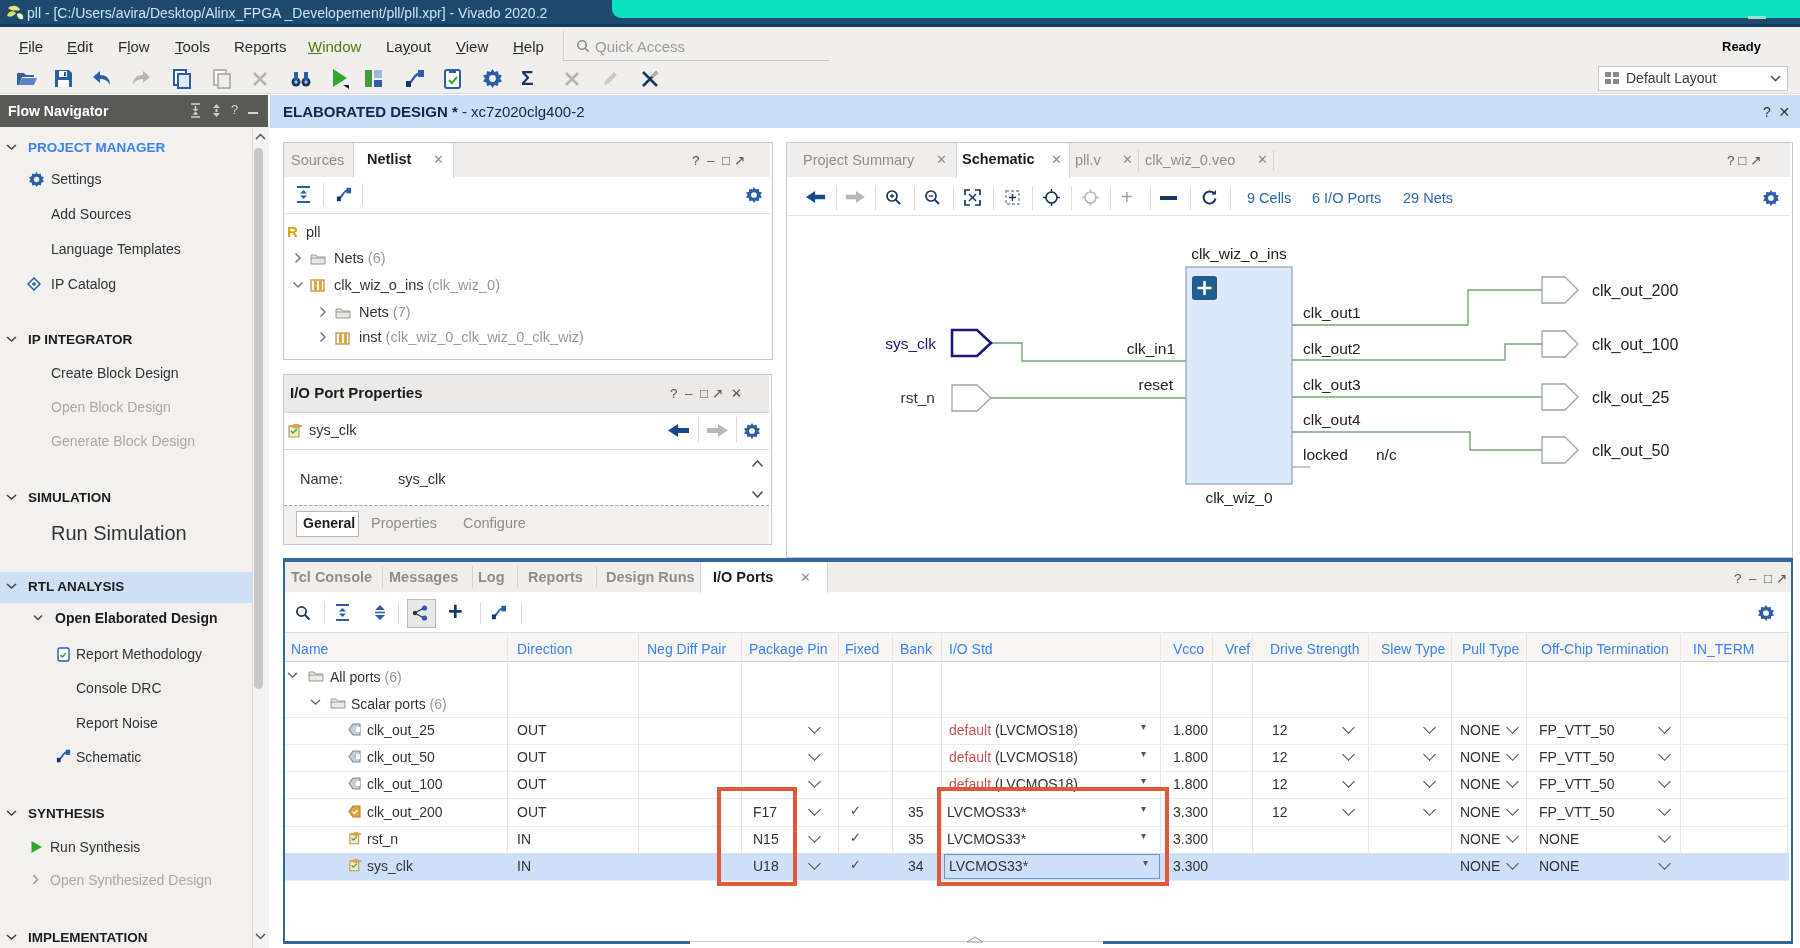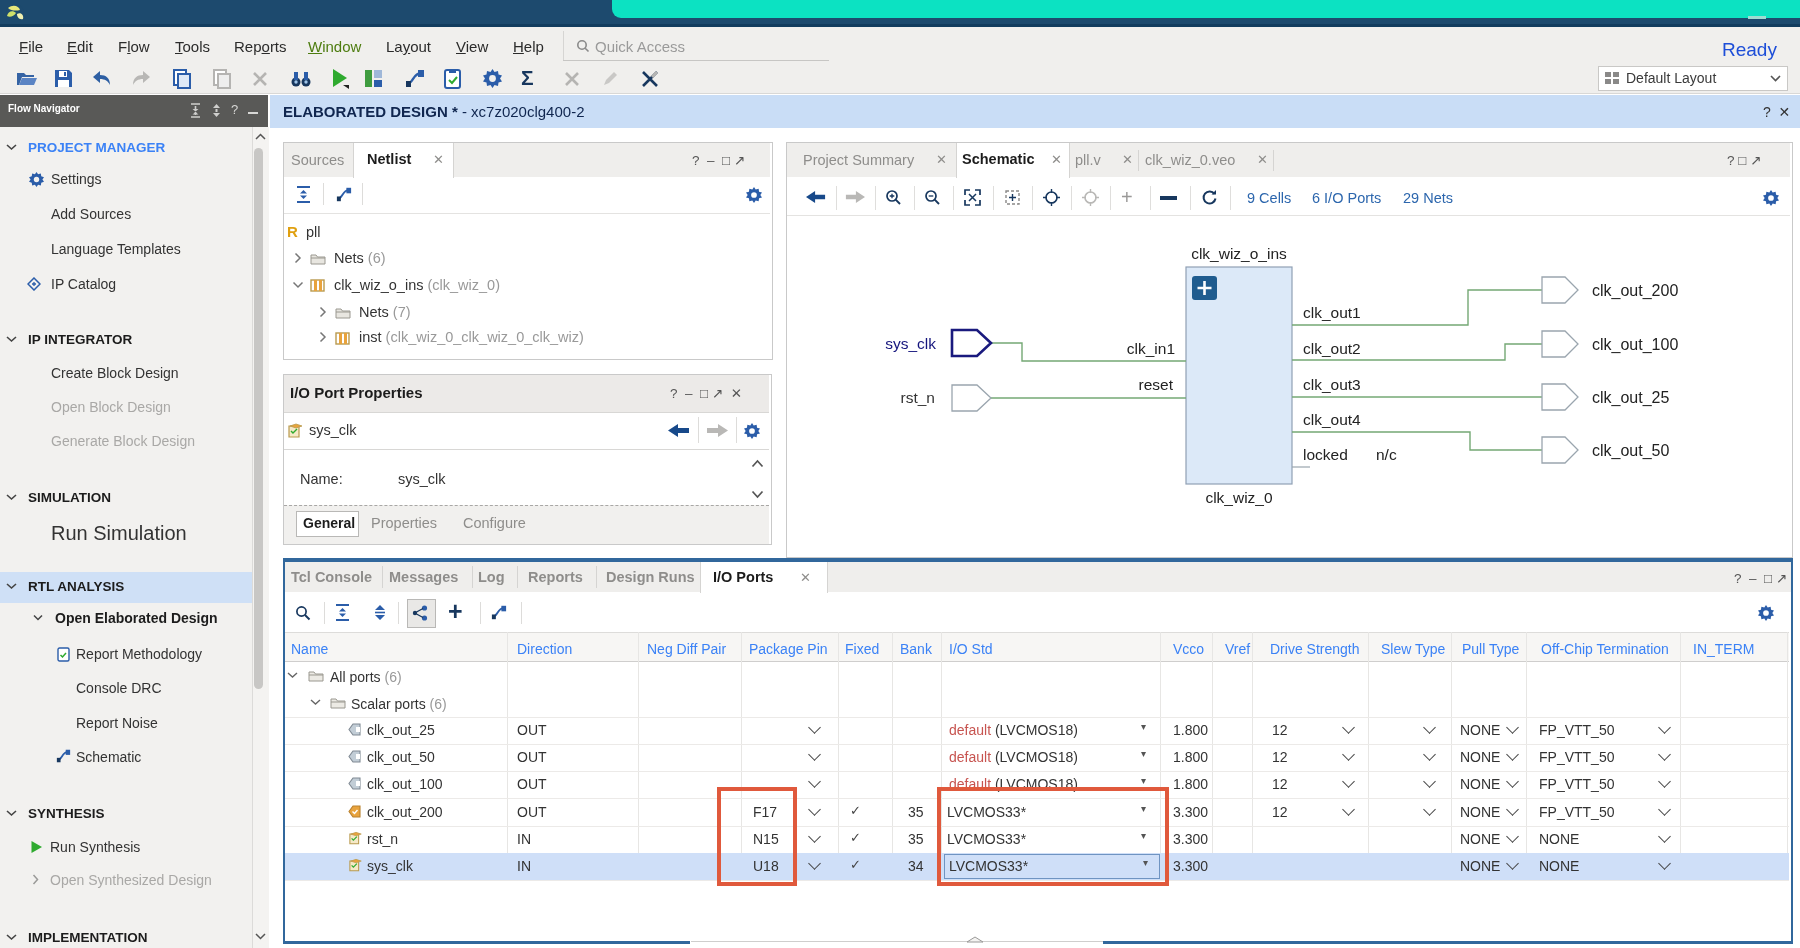--- a/index.html
+++ b/index.html
@@ -26,39 +26,40 @@
   <div class="a" style="left:0;top:24px;width:1800px;height:3px;background:#123c5e;"></div>
   <div class="a" style="left:612px;top:0;width:1188px;height:18px;background:#0ce2c2;border-bottom-left-radius:9px;"></div>
   <div class="a" style="left:1748px;top:16px;width:18px;height:3px;background:#9fdcd2;"></div>
 
   <svg class="ic" style="left:4px;top:2px;" width="22" height="22" viewBox="0 0 22 22">
     <circle cx="11" cy="11" r="9" fill="#1d4a6e"></circle>
     <path d="M4 6 C9 2 15 4 16 8 C12 9 7 9 4 6Z" fill="#e8e87a"></path>
     <path d="M3 14 C4 9 9 8 12 11 C10 14 6 16 3 14Z" fill="#cfe06a"></path>
     <path d="M13 12 C17 10 20 13 19 17 C15 18 13 15 13 12Z" fill="#f0f0b0"></path>
   </svg>
+  <div class="a tx" style="left:27px;top:5px;font-size:14px;color:#cfe3f5;">pll - [C:/Users/avira/Desktop/Alinx_FPGA _Developement/pll/pll.xpr] - Vivado 2020.2</div>
 
   <div class="a" style="left:0;top:27px;width:1800px;height:37px;background:#f0efed;"></div>
   <div class="a tx" style="left:19px;top:38px;font-size:15px;color:#2b2b2b;"><u>F</u>ile</div>
   <div class="a tx" style="left:67px;top:38px;font-size:15px;color:#2b2b2b;"><u>E</u>dit</div>
   <div class="a tx" style="left:118px;top:38px;font-size:15px;color:#2b2b2b;">F<u>l</u>ow</div>
   <div class="a tx" style="left:175px;top:38px;font-size:15px;color:#2b2b2b;"><u>T</u>ools</div>
   <div class="a tx" style="left:234px;top:38px;font-size:15px;color:#2b2b2b;">Rep<u>o</u>rts</div>
   <div class="a tx" style="left:308px;top:38px;font-size:15px;color:#4d7c0f;"><u>W</u>indow</div>
   <div class="a tx" style="left:386px;top:38px;font-size:15px;color:#2b2b2b;">La<u>y</u>out</div>
   <div class="a tx" style="left:456px;top:38px;font-size:15px;color:#2b2b2b;"><u>V</u>iew</div>
   <div class="a tx" style="left:513px;top:38px;font-size:15px;color:#2b2b2b;"><u>H</u>elp</div>
   <div class="a" style="left:563px;top:31px;width:1px;height:29px;background:#d6d5d3;"></div>
   <svg class="ic" style="left:575px;top:38px;" width="16" height="16" viewBox="0 0 16 16">
     <circle cx="7" cy="7" r="4.2" fill="none" stroke="#8a8a8a" stroke-width="1.6"></circle>
     <line x1="10.2" y1="10.2" x2="13.5" y2="13.5" stroke="#8a8a8a" stroke-width="1.6"></line>
   </svg>
   <div class="a tx" style="left:595px;top:38px;font-size:15px;color:#9a9a9a;">Quick Access</div>
   <div class="a" style="left:563px;top:60px;width:266px;height:1px;background:#c7c6c4;"></div>
-  <div class="a tx" style="left:1722px;top:39px;font-size:19px;color:#1d4ed8;">Ready</div>
+  <div class="a tx" style="left:1722px;top:39px;font-size:13px;color:#000000;font-weight:bold;">Ready</div>
   <div class="a" style="left:1598px;top:66px;width:190px;height:25px;background:#fff;border:1px solid #c9c8c6;box-sizing:border-box;z-index:5;"></div>
   <svg class="ic" style="left:1605px;top:72px;z-index:6" width="14" height="13" viewBox="0 0 14 13">
     <rect x="0" y="0" width="6" height="5" fill="#8a8988"></rect>
       <rect x="8" y="0" width="6" height="5" fill="#8a8988"></rect>
     <rect x="0" y="7" width="6" height="5" fill="#8a8988"></rect>
       <rect x="8" y="7" width="6" height="5" fill="#8a8988"></rect>
   </svg>
   <div class="a tx" style="left:1626px;top:70px;font-size:14px;color:#3a3a3a;z-index:6;">Default Layout</div>
   <svg class="ic" style="left:1770px;top:75px;z-index:6" width="11" height="7" viewBox="0 0 11 7">
       <path d="M1 1l4.5 4.5L10 1" stroke="#555" stroke-width="1.6" fill="none"></path>
@@ -130,21 +131,21 @@
   </svg>
   <svg class="ic" style="left:602px;top:70px;" width="17" height="17" viewBox="0 0 17 17">
     <path d="M2 15 L4 10 L12 2 L15 5 L7 13 Z" fill="#c9c8c6"></path>
   </svg>
   <svg class="ic" style="left:641px;top:70px;" width="18" height="18" viewBox="0 0 18 18">
     <path d="M2 2 L16 16 M16 2 L2 16" stroke="#17375e" stroke-width="2.6"></path>
     <path d="M11 7 L16 2" stroke="#b5b4b2" stroke-width="3"></path>
   </svg>
 
   <div class="a" style="left:0;top:95px;width:268px;height:32px;background:#595957;"></div>
-  <div class="a tx" style="left:8px;top:103px;font-size:10px;font-weight:bold;color:#fff;">Flow Navigator</div>
+  <div class="a tx" style="left:8px;top:103px;font-size:14px;font-weight:bold;color:#fff;">Flow Navigator</div>
   <svg class="ic" style="left:189px;top:103px;" width="13" height="15" viewBox="0 0 13 15">
     <path d="M2 1h9M2 14h9" stroke="#cfcfcd" stroke-width="1.6"></path>
     <path d="M6.5 3v3M6.5 12V9" stroke="#cfcfcd" stroke-width="1.6"></path>
     <path d="M3.5 6h6L6.5 8.5Z" fill="#cfcfcd"></path>
       <path d="M3.5 9.5h6L6.5 7Z" fill="#cfcfcd" transform="translate(0,2)"></path>
   </svg>
   <svg class="ic" style="left:211px;top:103px;" width="11" height="15" viewBox="0 0 11 15">
     <path d="M5.5 1 L9 5 H2Z M5.5 14 L9 10 H2Z" fill="#cfcfcd"></path>
       <rect x="4.5" y="6" width="2" height="3" fill="#cfcfcd"></rect>
   </svg>

